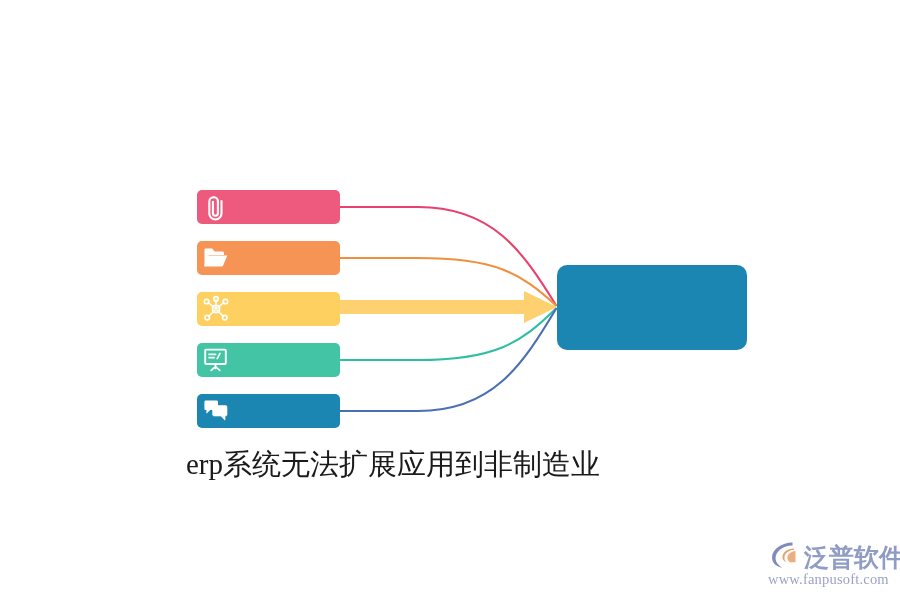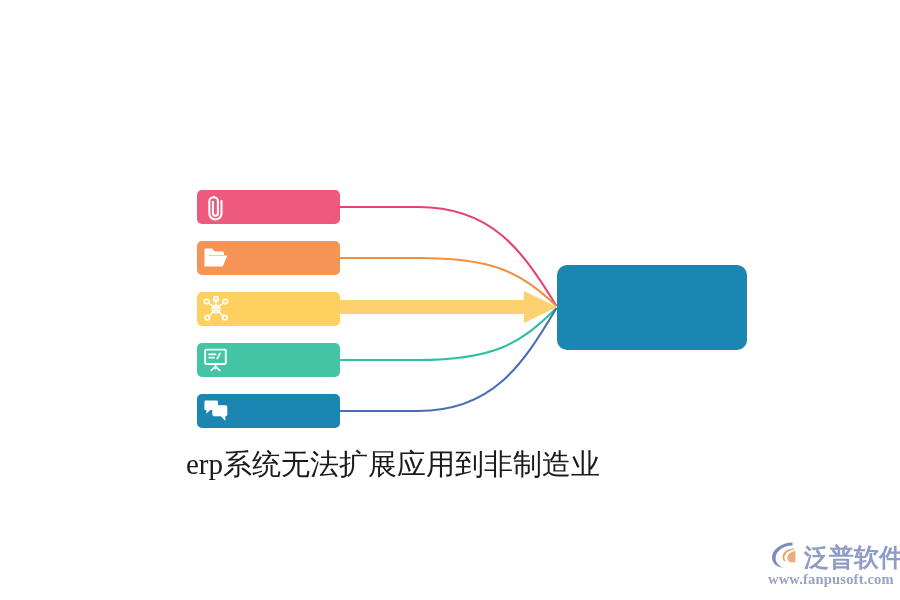--- a/index.html
+++ b/index.html
@@ -71,21 +71,21 @@
     font-size: 25px;
     font-weight: bold;
     color: #8f9cc4;
     letter-spacing: 0px;
     line-height: 30px;
     white-space: nowrap;
   }
   .wm-url {
     font-family: "Liberation Serif", serif;
     font-size: 14.5px;
-    font-weight: bold;
+    font-weight: normal;
     color: #9aa3c6;
     letter-spacing: 0.2px;
     margin-top: -1px;
     white-space: nowrap;
     text-align: left;
   }
 </style>
 </head>
 <body>
 

